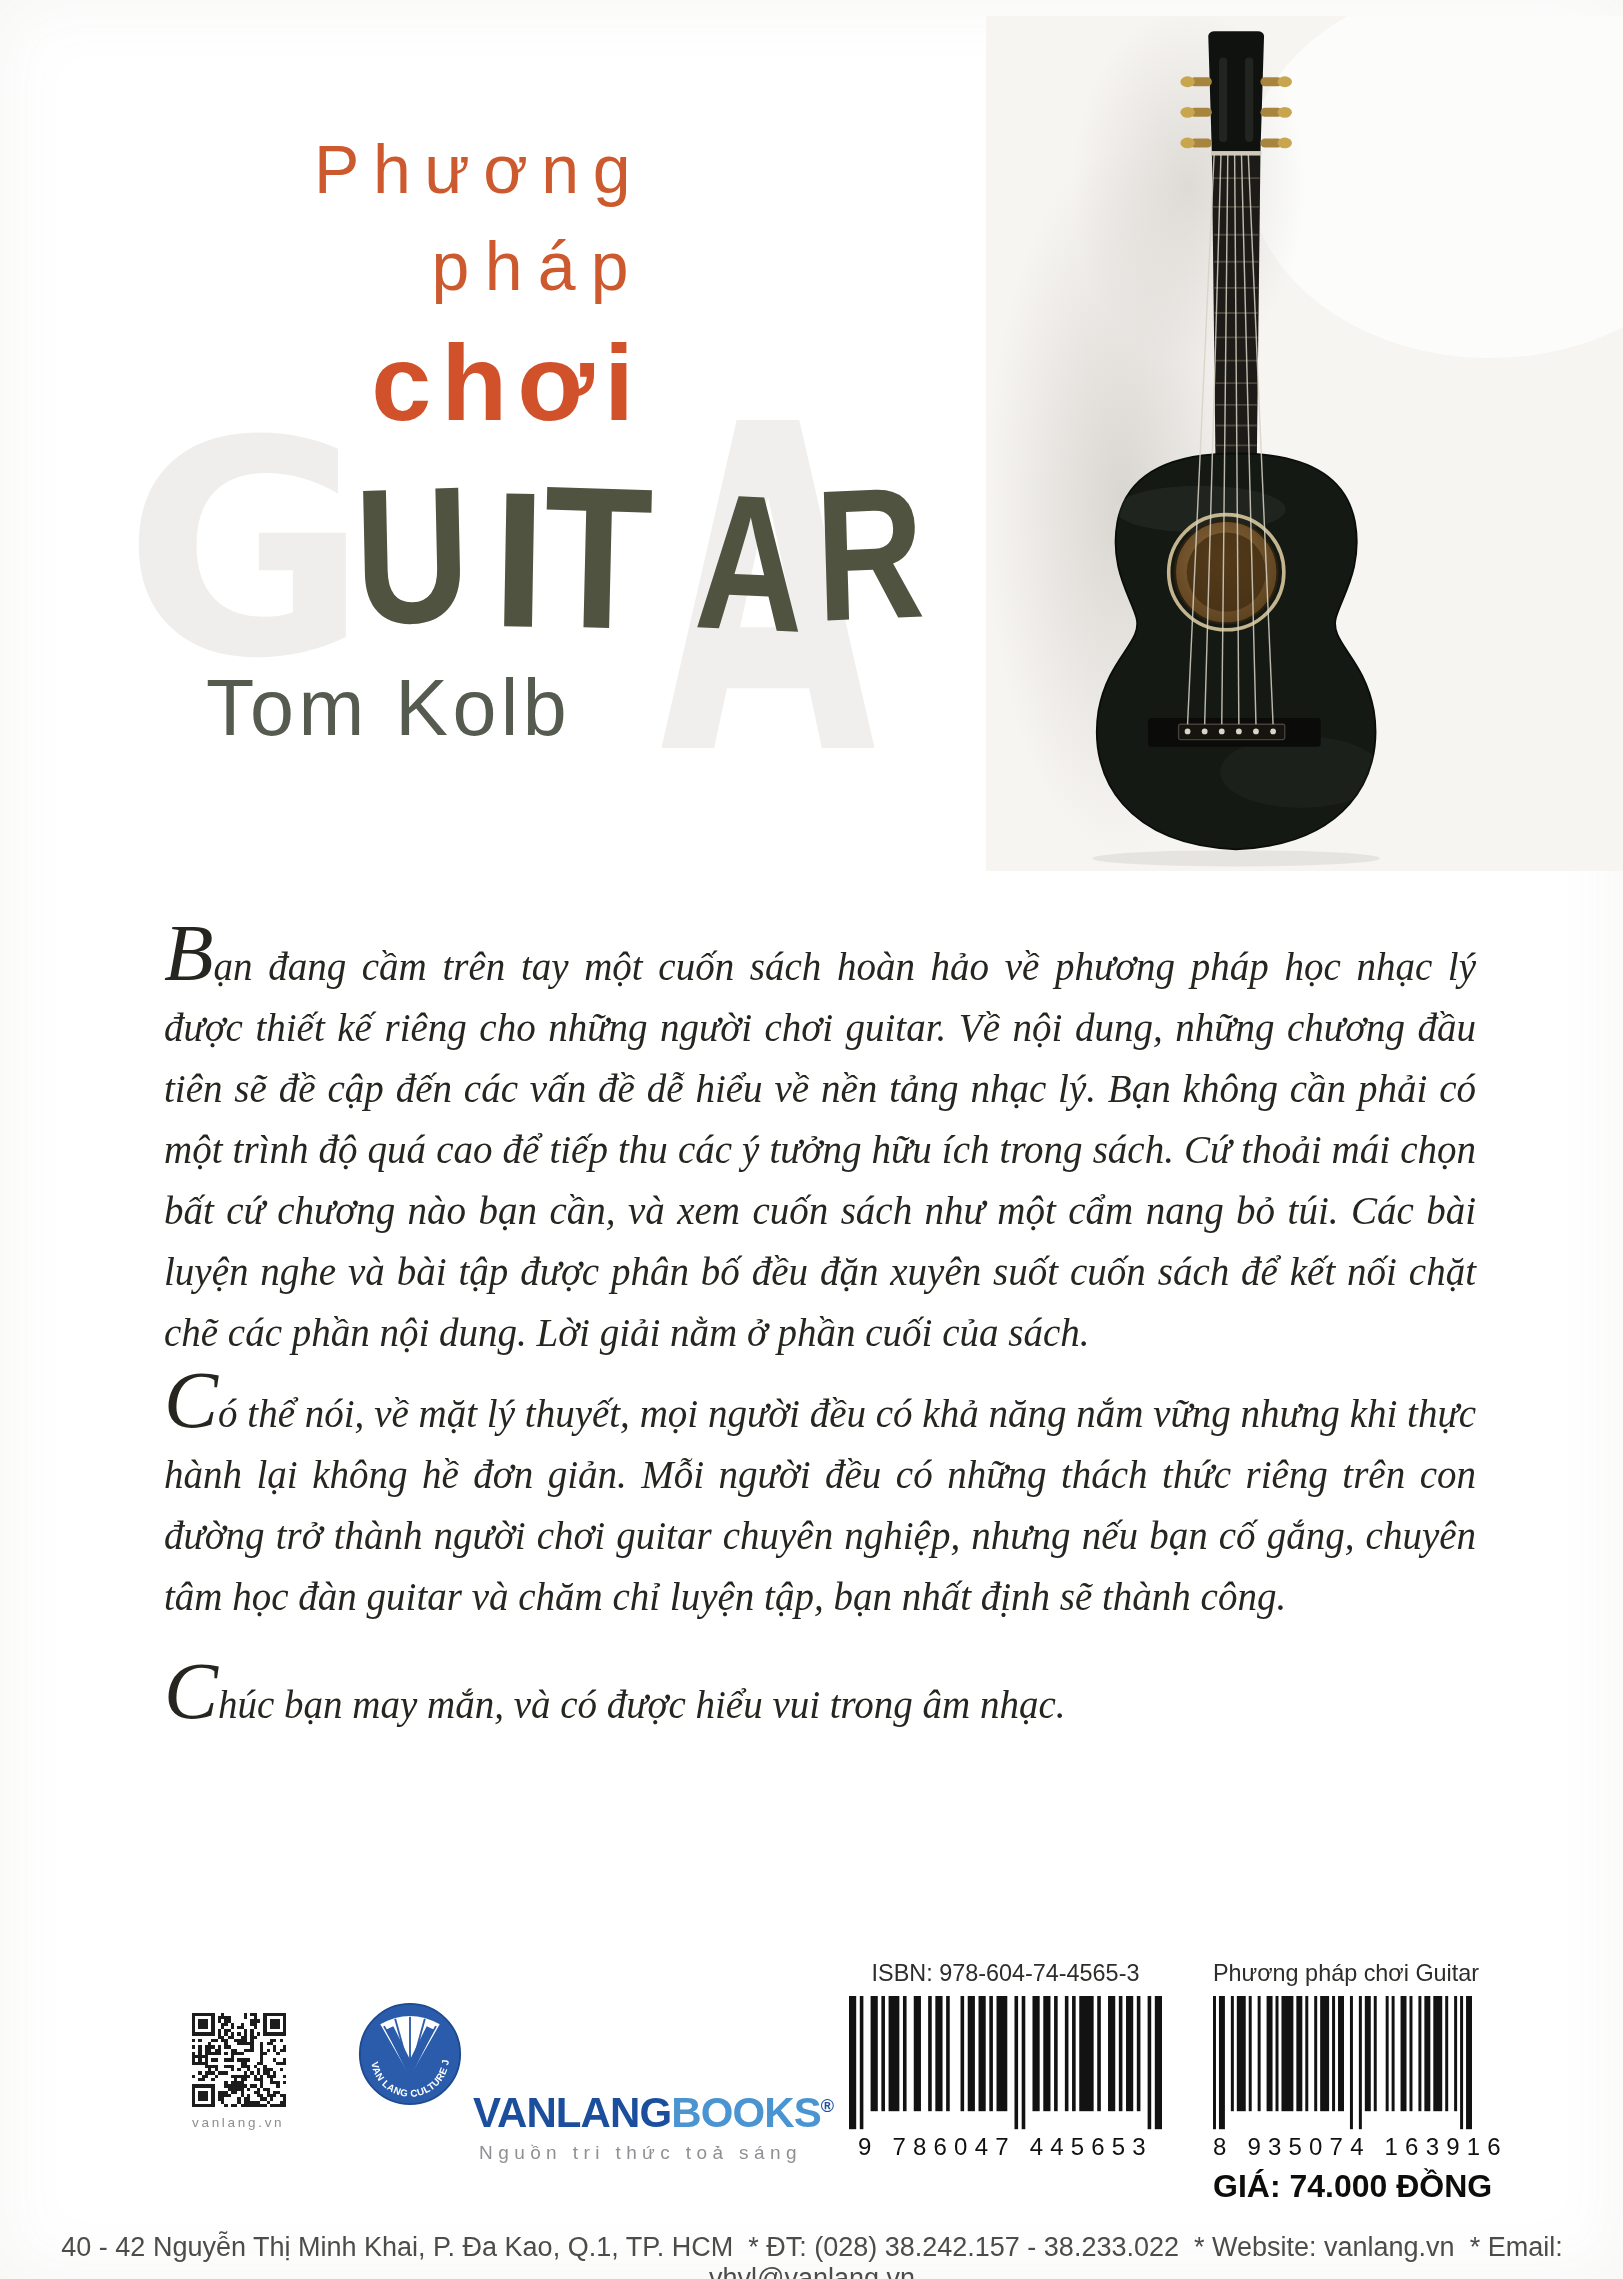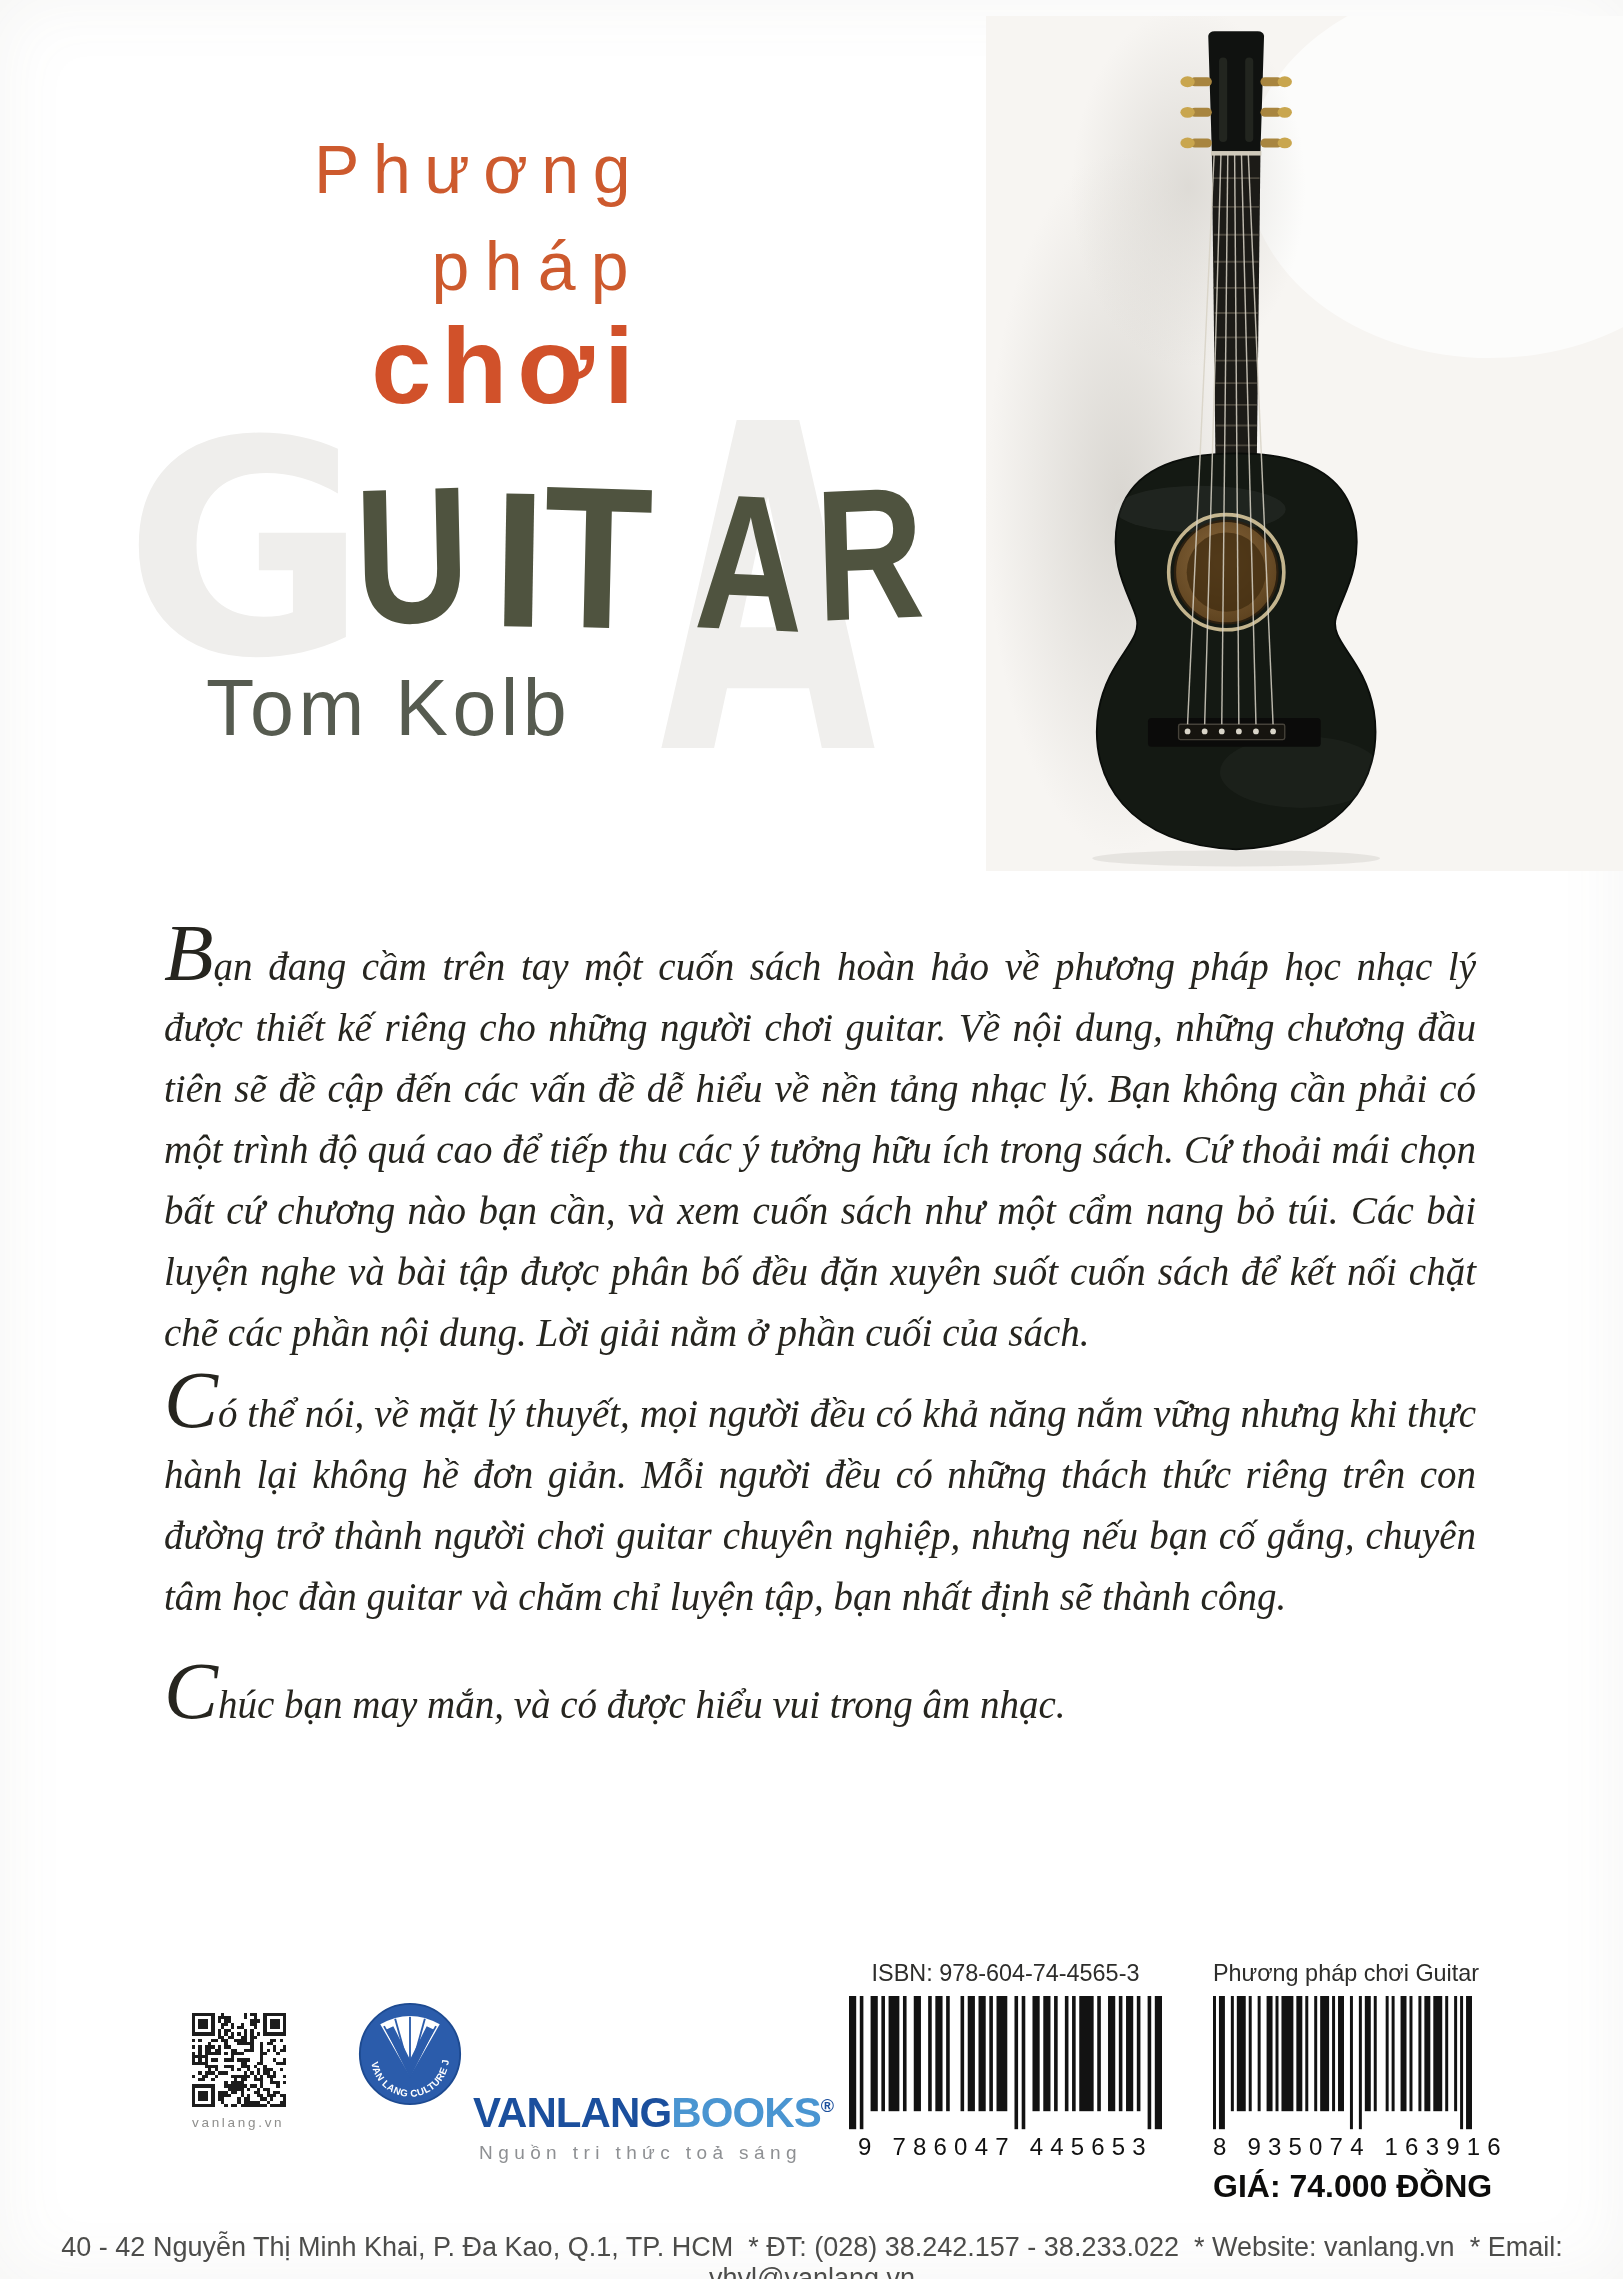--- a/index.html
+++ b/index.html
@@ -19,21 +19,21 @@
   
   .title-block{
     position:absolute;left:225px;top:135px;width:419px;
     text-align:right;line-height:1;
   }
   .t1,.t2{
     font-size:68px;color:#cd5a2e;letter-spacing:13.5px;font-weight:normal;
   }
   .t2{margin-top:29px;letter-spacing:15.3px;}
   .t3{
-    margin-top:12px;font-size:108px;font-weight:bold;color:#d1512a;letter-spacing:10px;
+    margin-top:29px;font-size:108px;font-weight:bold;color:#d1512a;letter-spacing:10px;
   }
   
   .wm{position:absolute;font-family:"DejaVu Sans", sans-serif;font-weight:bold;line-height:1;z-index:1;}
   .wm-g{left:124px;top:402px;font-size:297px;color:#efeeec;}
   .wm-a{left:660px;top:367px;font-size:450px;color:#f0efed;transform:scaleX(0.62);transform-origin:left top;}
   .gl{position:absolute;font-family:"Liberation Sans", sans-serif;font-weight:bold;color:#4f533f;line-height:1;z-index:2;transform-origin:left top;}
   .gl-u{left:353px;top:461px;font-size:193px;transform:scaleX(0.82) rotate(-1.5deg);}
   .gl-i{left:494px;top:463px;font-size:193px;transform:rotate(1deg);}
   .gl-t{left:546px;top:455px;font-size:202px;transform:scaleX(0.88) rotate(1.5deg);}
   .gl-a{left:698px;top:464px;font-size:193px;transform:scaleX(0.78) rotate(2deg);}

